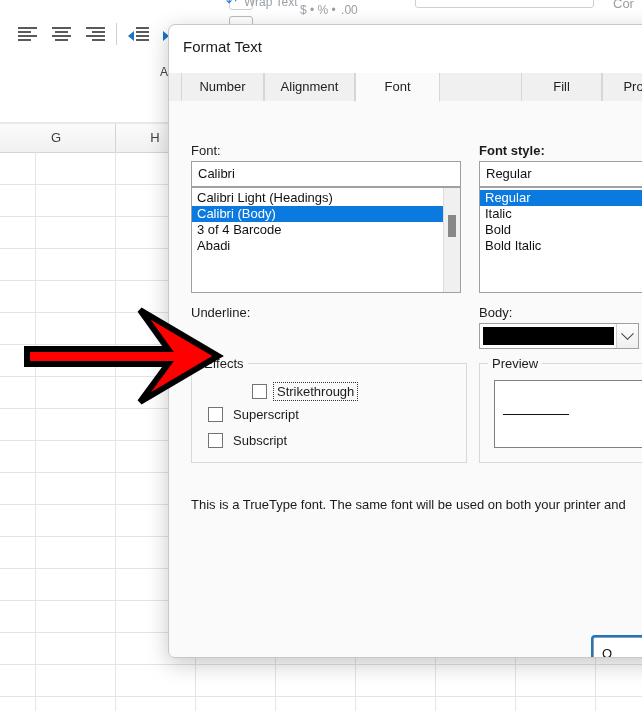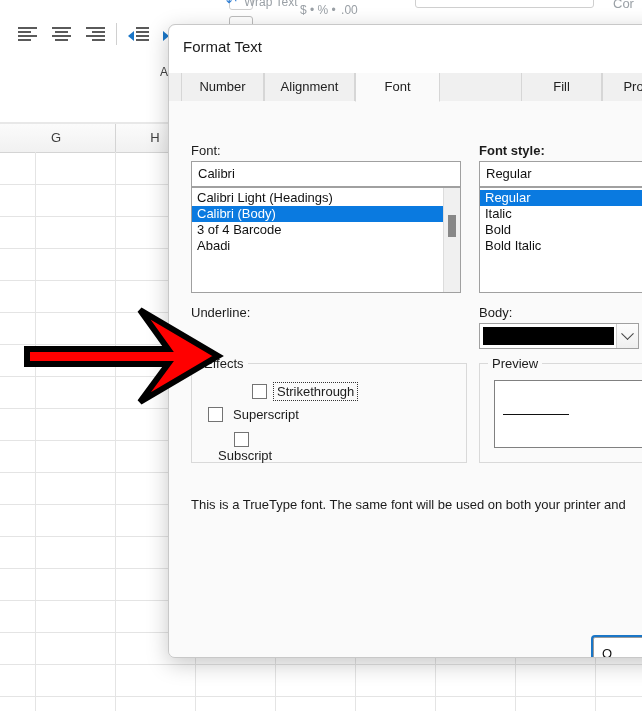--- a/index.html
+++ b/index.html
@@ -370,21 +370,21 @@
         <span class="gtitle">Effects</span>
 
         <div class="cbrow" style="left:16px; top:19px;margin-left:44px;">
           <span class="cbox"></span>
           <span class="cblabel focus">Strikethrough</span>
         </div>
         <div class="cbrow" style="left:16px; top:42px;">
           <span class="cbox"></span>
           <span class="cblabel">Superscript</span>
         </div>
-        <div class="cbrow" style="left:16px; top:68px;flex-direction:column;">
+        <div class="cbrow" style="left:16px; top:68px;">
           <span class="cbox"></span>
           <span class="cblabel">Subscript</span>
         </div>
       </div>
 
       <div class="group" style="left:310px; top:262px; width:230px; height:100px;">
         <span class="gtitle">Preview</span>
         <div class="preview-inner" style="left:14px; top:16px; width:212px; height:68px;">
           <span class="prev-line"></span>
 

